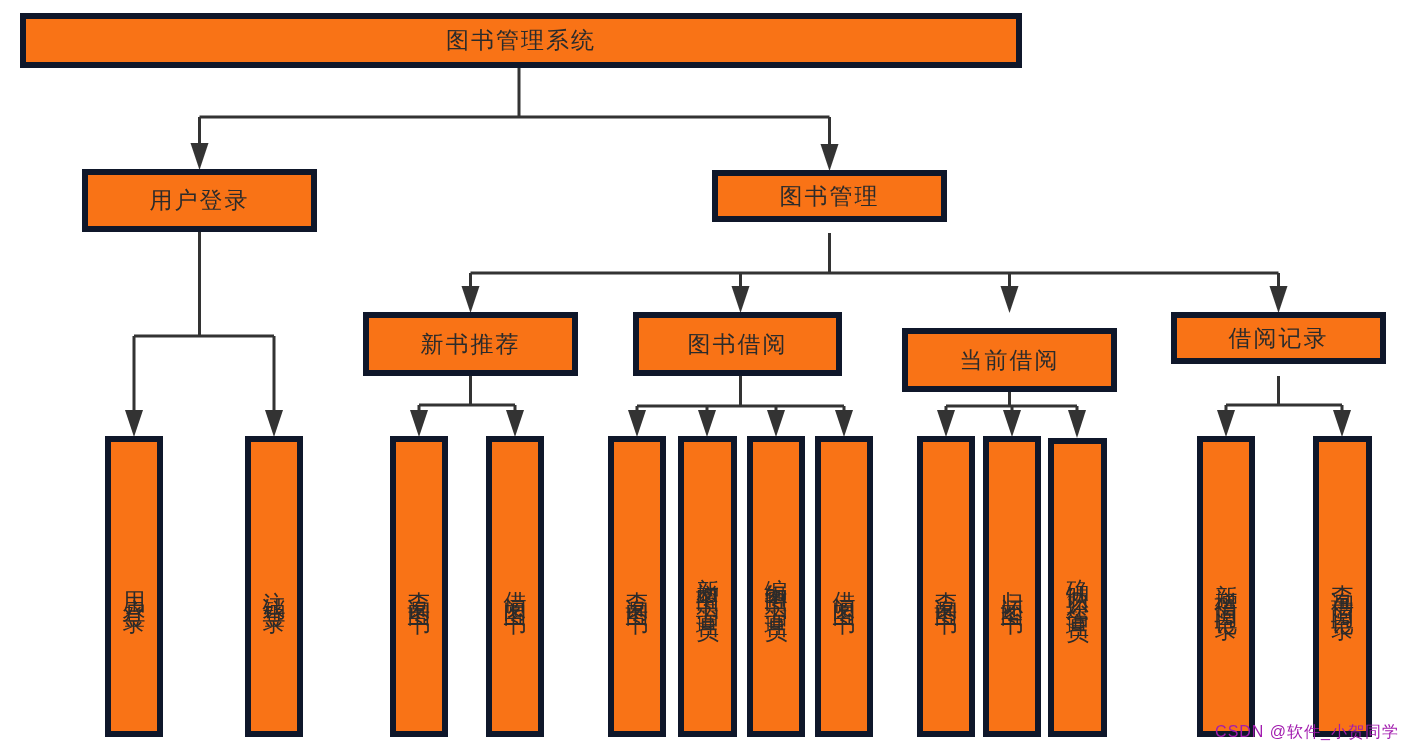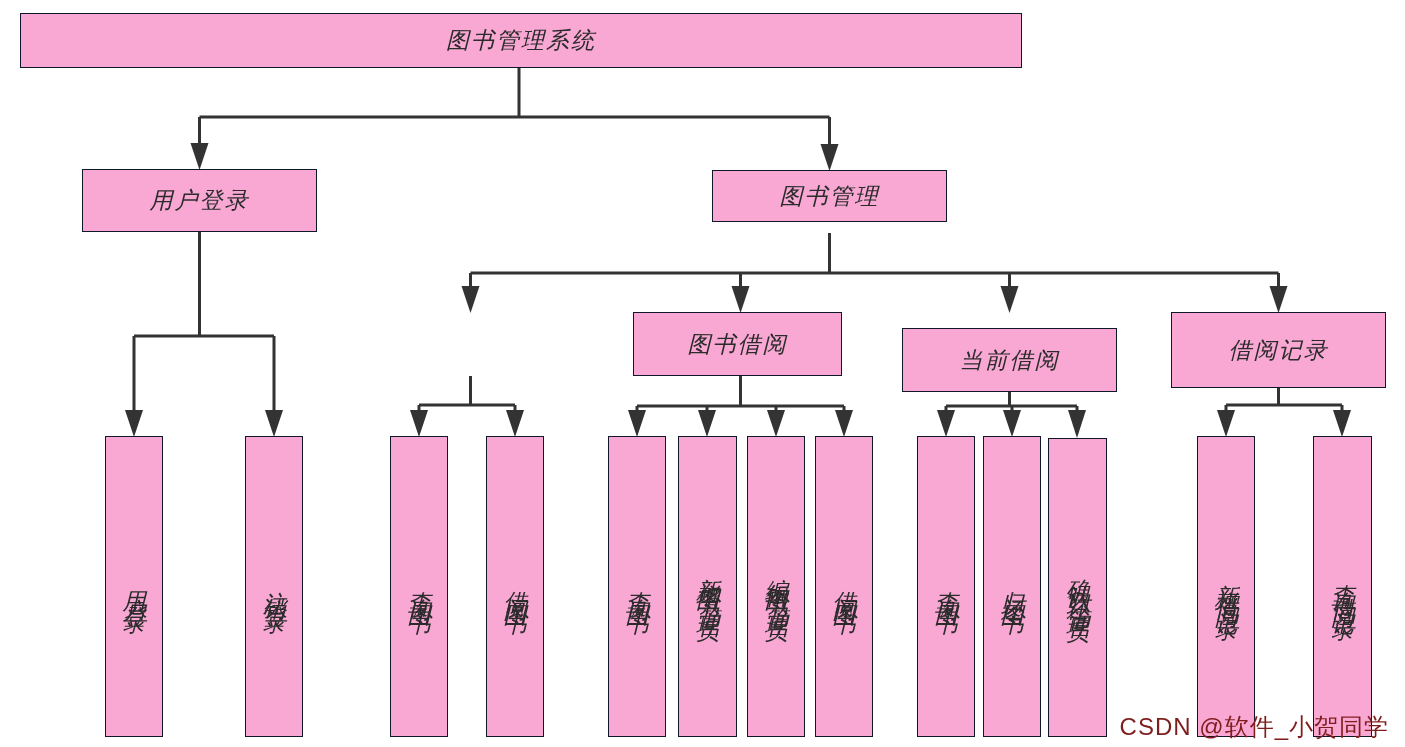--- a/index.html
+++ b/index.html
@@ -22,50 +22,49 @@
     stroke-width: 3;
     fill: none;
   }
   svg.connectors polygon {
     fill: #333333;
     stroke: none;
   }
   .node {
     position: absolute;
     box-sizing: border-box;
-    border: 1px solid #0f172a;
-    background: #f9a8d4;
+    border: 6px solid #0f172a;
+    background: #f97316;
     display: flex;
     align-items: center;
     justify-content: center;
     color: #2b2b2b;
     z-index: 2;
-    font-style: italic;
   }
   .node.h span {
     font-size: 23px;
     letter-spacing: 2px;
     white-space: nowrap;
   }
   .node.leaf span {
     writing-mode: vertical-rl;
     text-orientation: mixed;
     font-size: 23px;
     line-height: 1;
     letter-spacing: 7px;
   }
   .node.leaf.long span {
     letter-spacing: 6px;
   }
   .watermark {
     position: absolute;
-    right: 16px;
+    right: 6px;
     bottom: 4px;
-    font-size: 24px;
-    color: #7f1d1d;
+    font-size: 16px;
+    color: #a21caf;
     letter-spacing: 1px;
     z-index: 3;
     white-space: nowrap;
   }
 </style>
 </head>
 <body>
 
 <div class="canvas">
 
@@ -123,27 +122,30 @@
     <span>图书管理系统</span>
   </div>
 
   <div class="node h" style="left:82px; top:169px; width:235px; height:63px;">
     <span>用户登录</span>
   </div>
   <div class="node h" style="left:712px; top:170px; width:235px; height:52px;">
     <span>图书管理</span>
   </div>
 
+  <div class="node h" style="left:363px; top:312px; width:215px; height:64px;">
+    <span>新书推荐</span>
+  </div>
   <div class="node h" style="left:633px; top:312px; width:209px; height:64px;">
     <span>图书借阅</span>
   </div>
   <div class="node h" style="left:902px; top:312px; width:215px; height:64px;margin-top:16px;">
     <span>当前借阅</span>
   </div>
-  <div class="node h" style="left:1171px; top:312px; width:215px; height:76px;align-items:center;">
+  <div class="node h" style="left:1171px; top:312px; width:215px; height:52px;align-items:center;">
     <span>借阅记录</span>
   </div>
 
   <div class="node leaf" style="left:105px; top:436px; width:58px; height:301px;">
     <span>用户登录</span>
   </div>
   <div class="node leaf" style="left:245px; top:436px; width:58px; height:301px;">
     <span>注销登录</span>
   </div>
 

